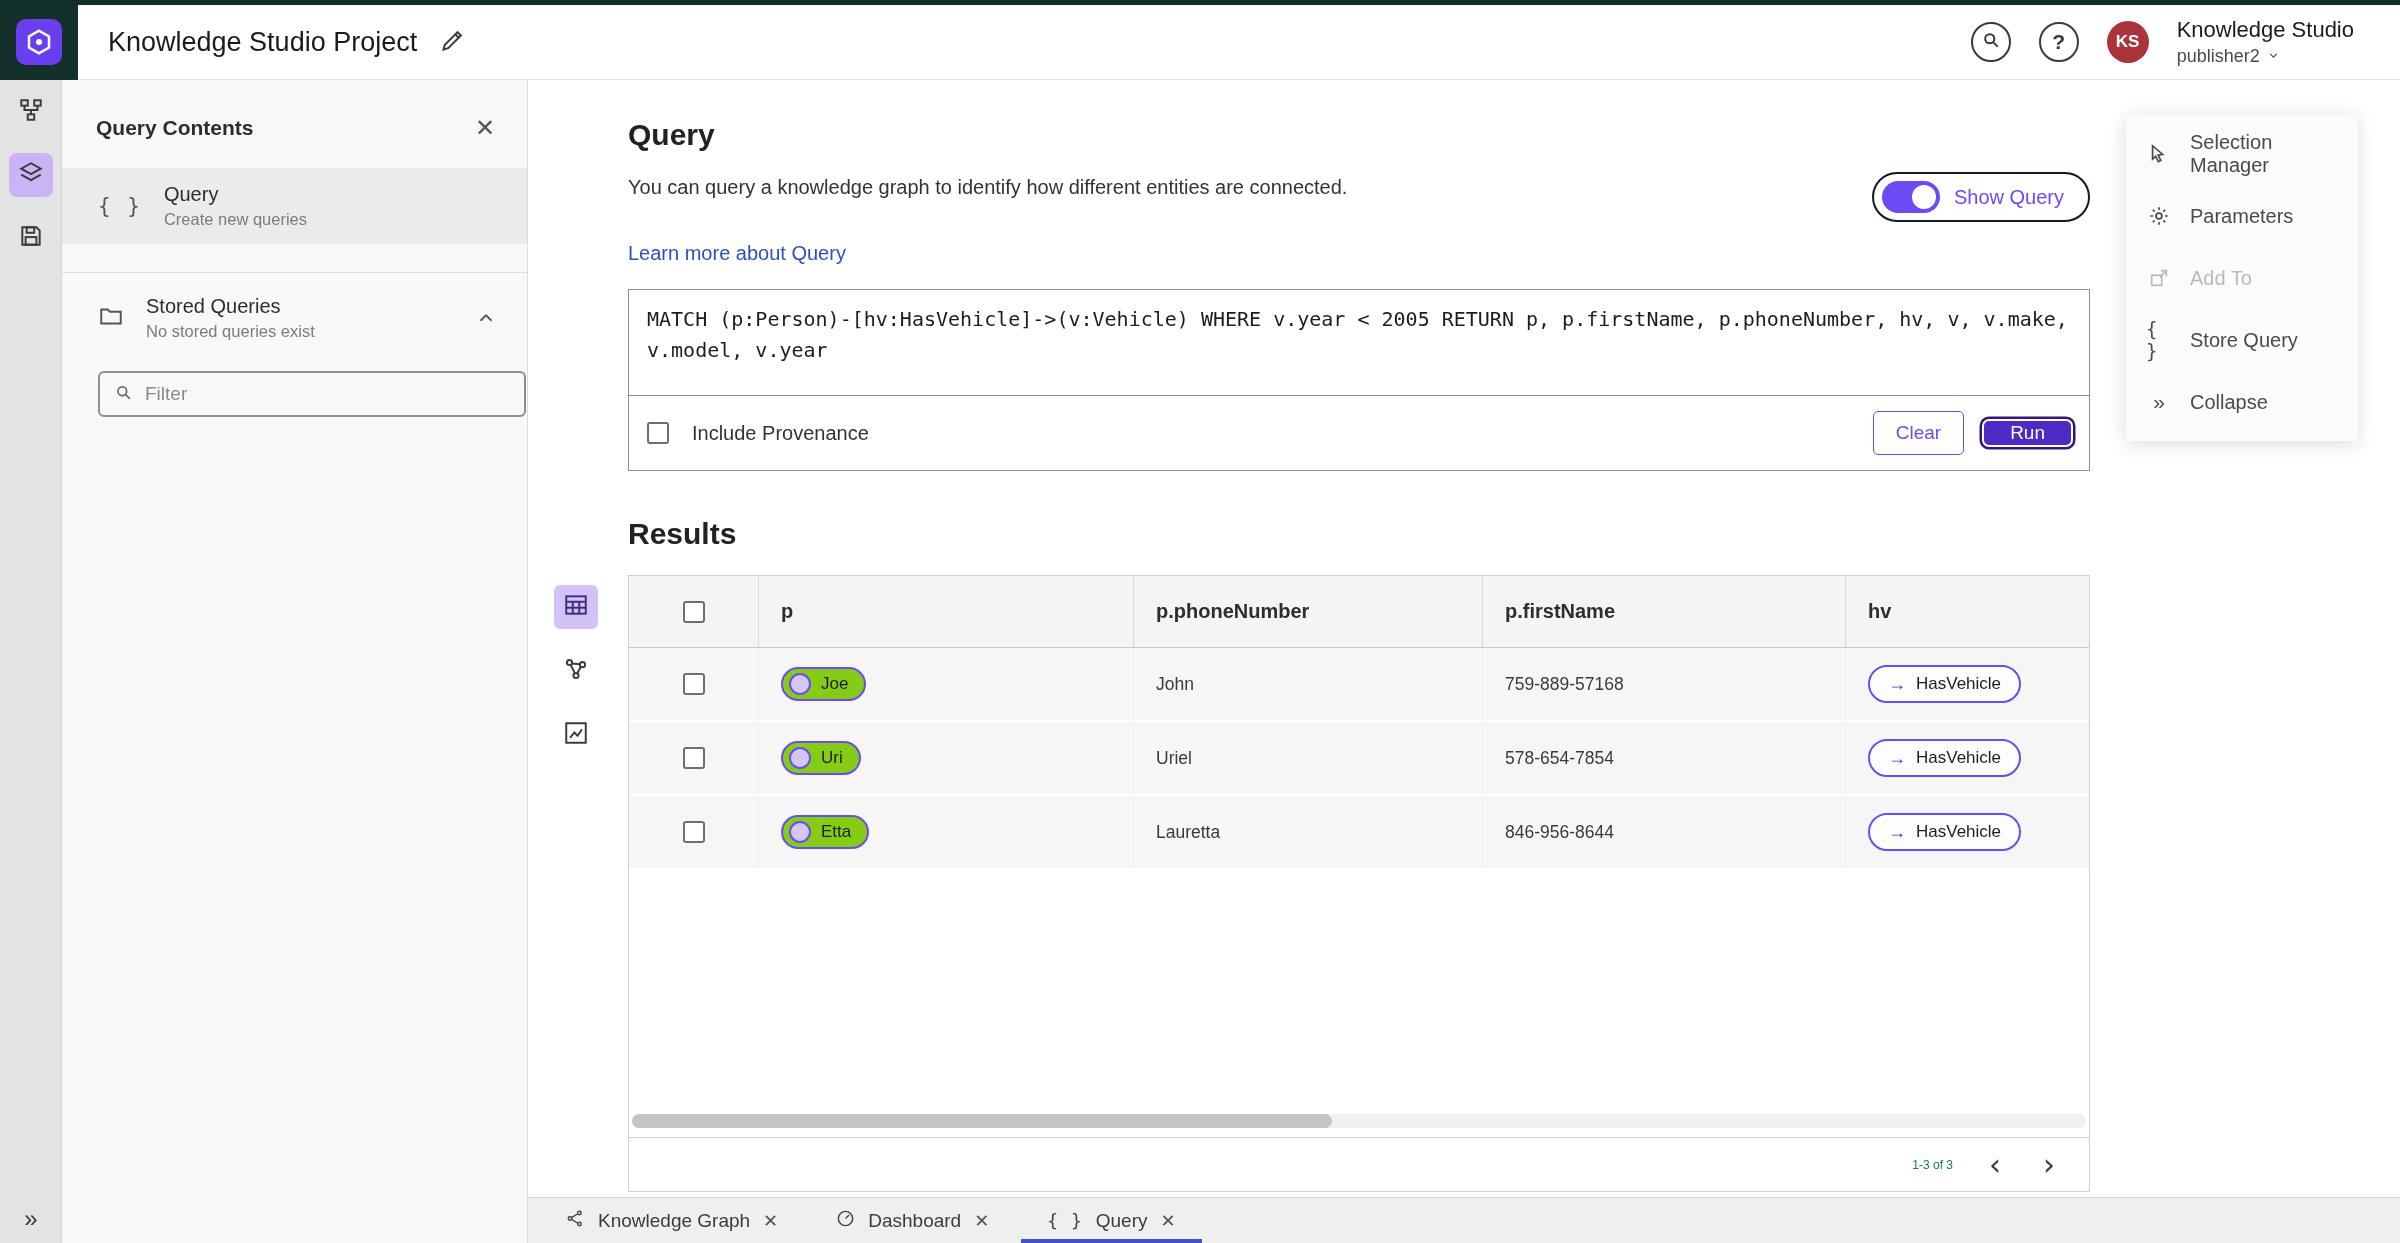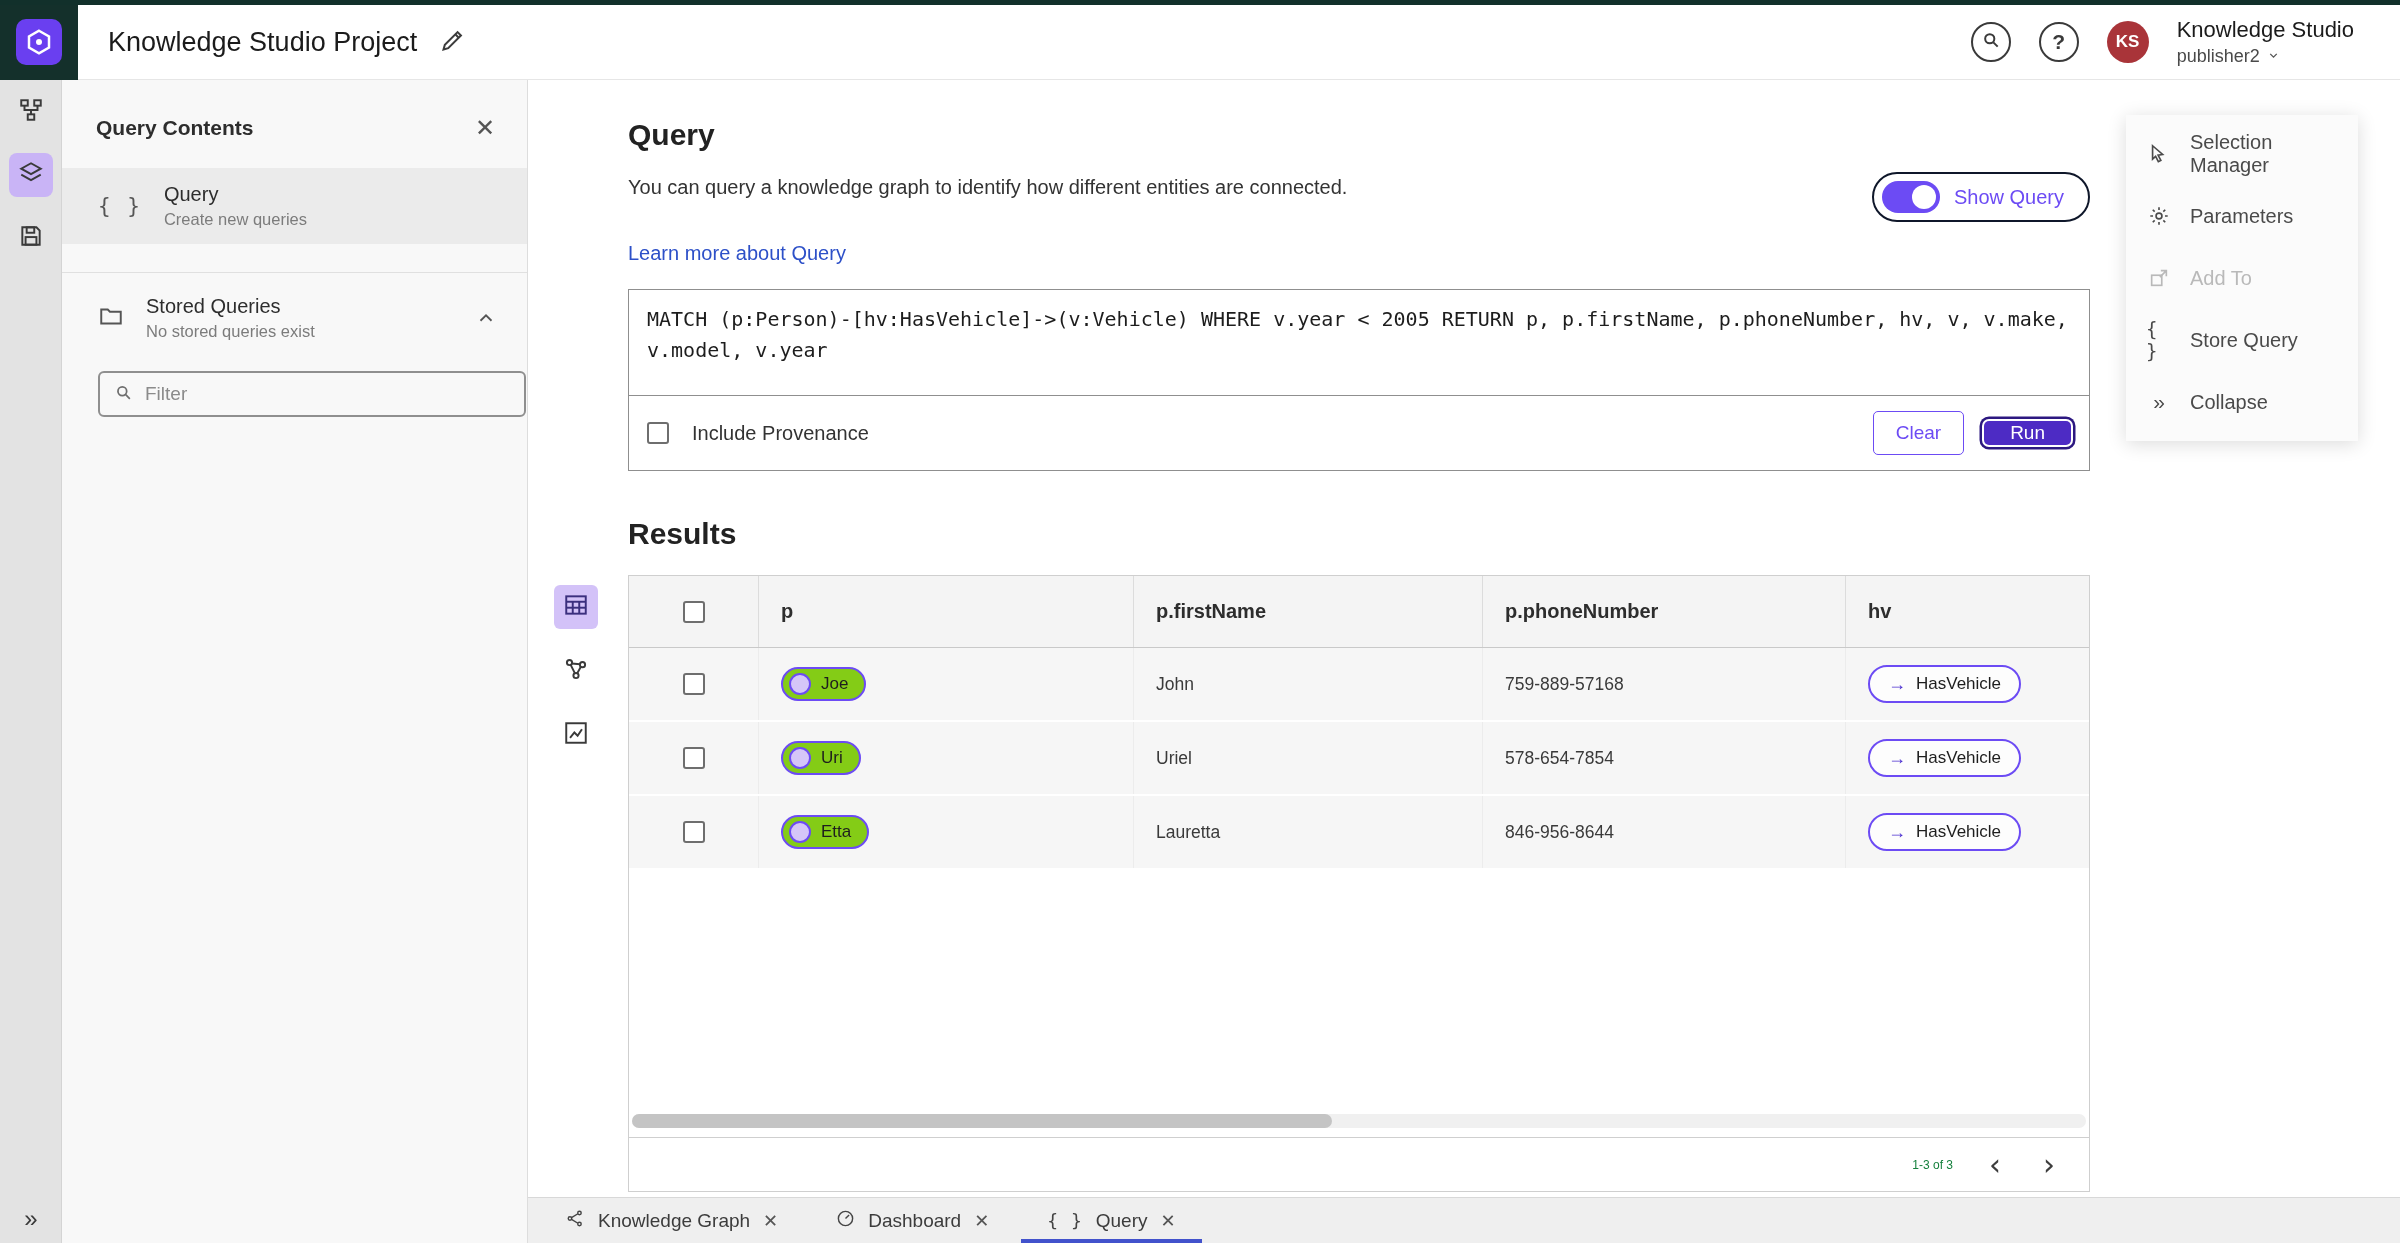--- a/index.html
+++ b/index.html
@@ -310,22 +310,22 @@
                 </span>
               </div>
             </div>
 
             <div class="results-box">
               <div class="tbl-header">
                 <div class="th cb">
                     <div class="checkbox"></div>
                   </div>
                 <div class="th">p</div>
+                <div class="th">p.phoneNumber</div>
                 <div class="th">p.firstName</div>
-                <div class="th">p.phoneNumber</div>
                 <div class="th">hv</div>
               </div>
 
               <div class="tbl-row">
                 <div class="td cb">
                     <div class="checkbox"></div>
                   </div>
                 <div class="td">
                     <span class="node-pill">
                       <span class="node-dot"></span>

